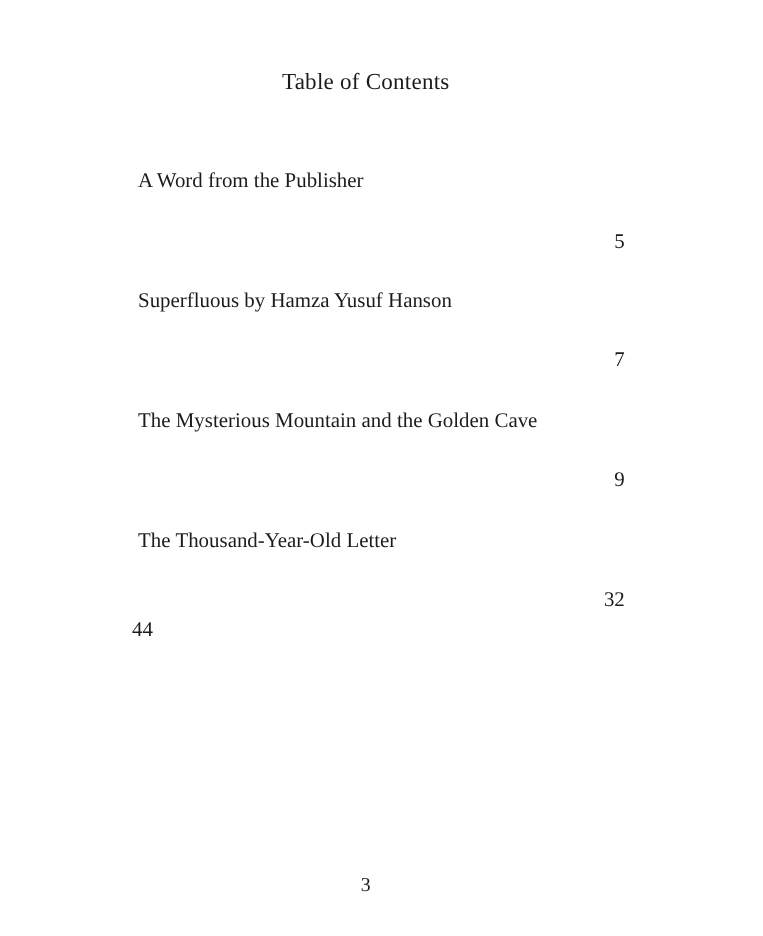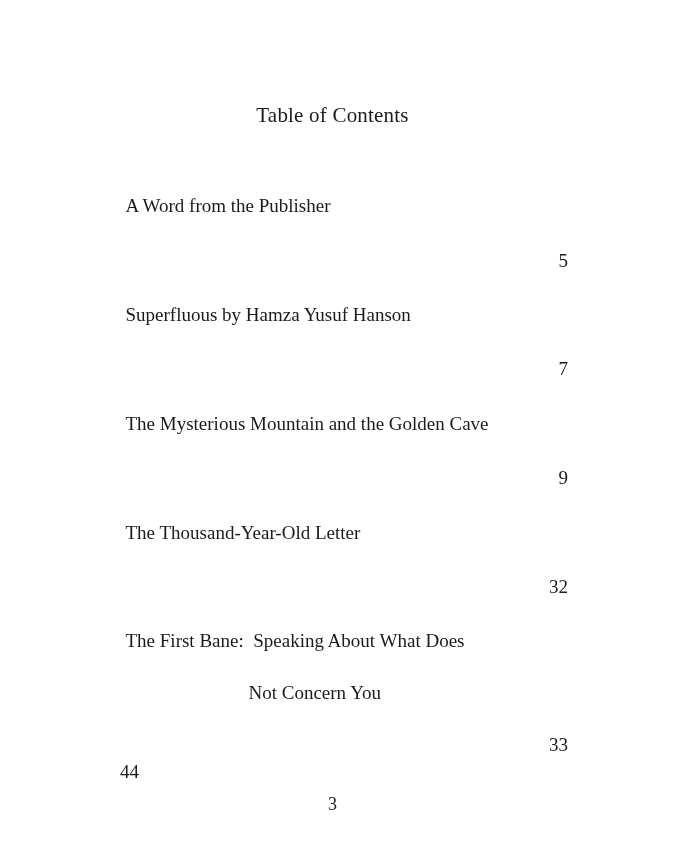--- a/index.html
+++ b/index.html
@@ -17,21 +17,21 @@
     overflow: hidden;
   }
   .content {
     position: absolute;
     left: 97px;
     top: 0;
     width: 471px;
   }
   .title {
     margin: 0;
-    padding-top: 103px;
+    padding-top: 62px;
     text-align: center;
     font-size: 21px;
     font-weight: normal;
     letter-spacing: 0.2px;
   }
   .entries {
     margin-top: 37px;
   }
   .row {
     display: flex;
@@ -95,27 +95,20 @@
   </div>
 
   <div class="row">
     <div class="label">
       <span class="line1">The Thousand-Year-Old Letter</span>
       
     </div>
     <div class="pagenum">32</div>
   </div>
 
-  <div class="row">
-    <div class="label">
-      <span class="line1">The First Bane:  Speaking About What Does</span>
-      <span class="line2">Not Concern You</span>
-    </div>
-    <div class="pagenum">33</div>
-  </div>
 
   <div class="row">
     <div class="pagenum">44</div>
   </div>
 
   <div class="row">
     <div class="label">
       
       
     </div>

